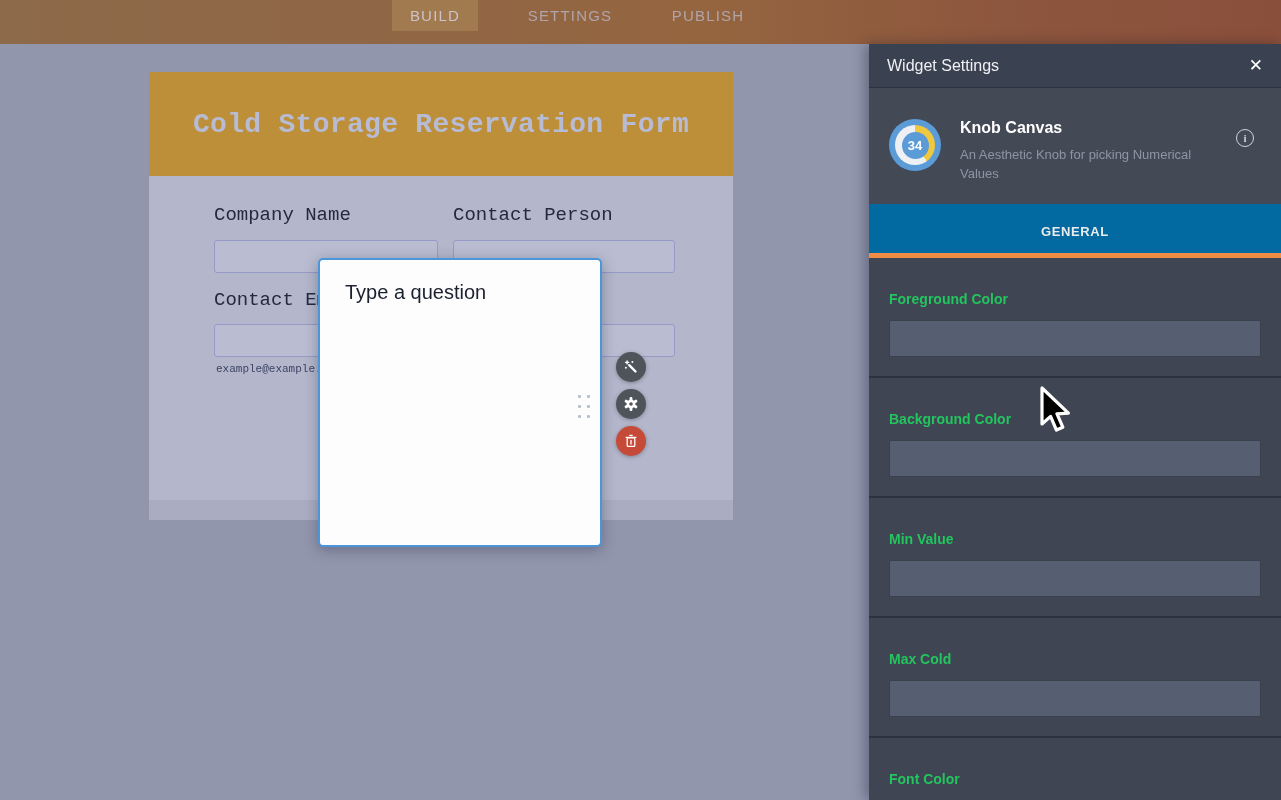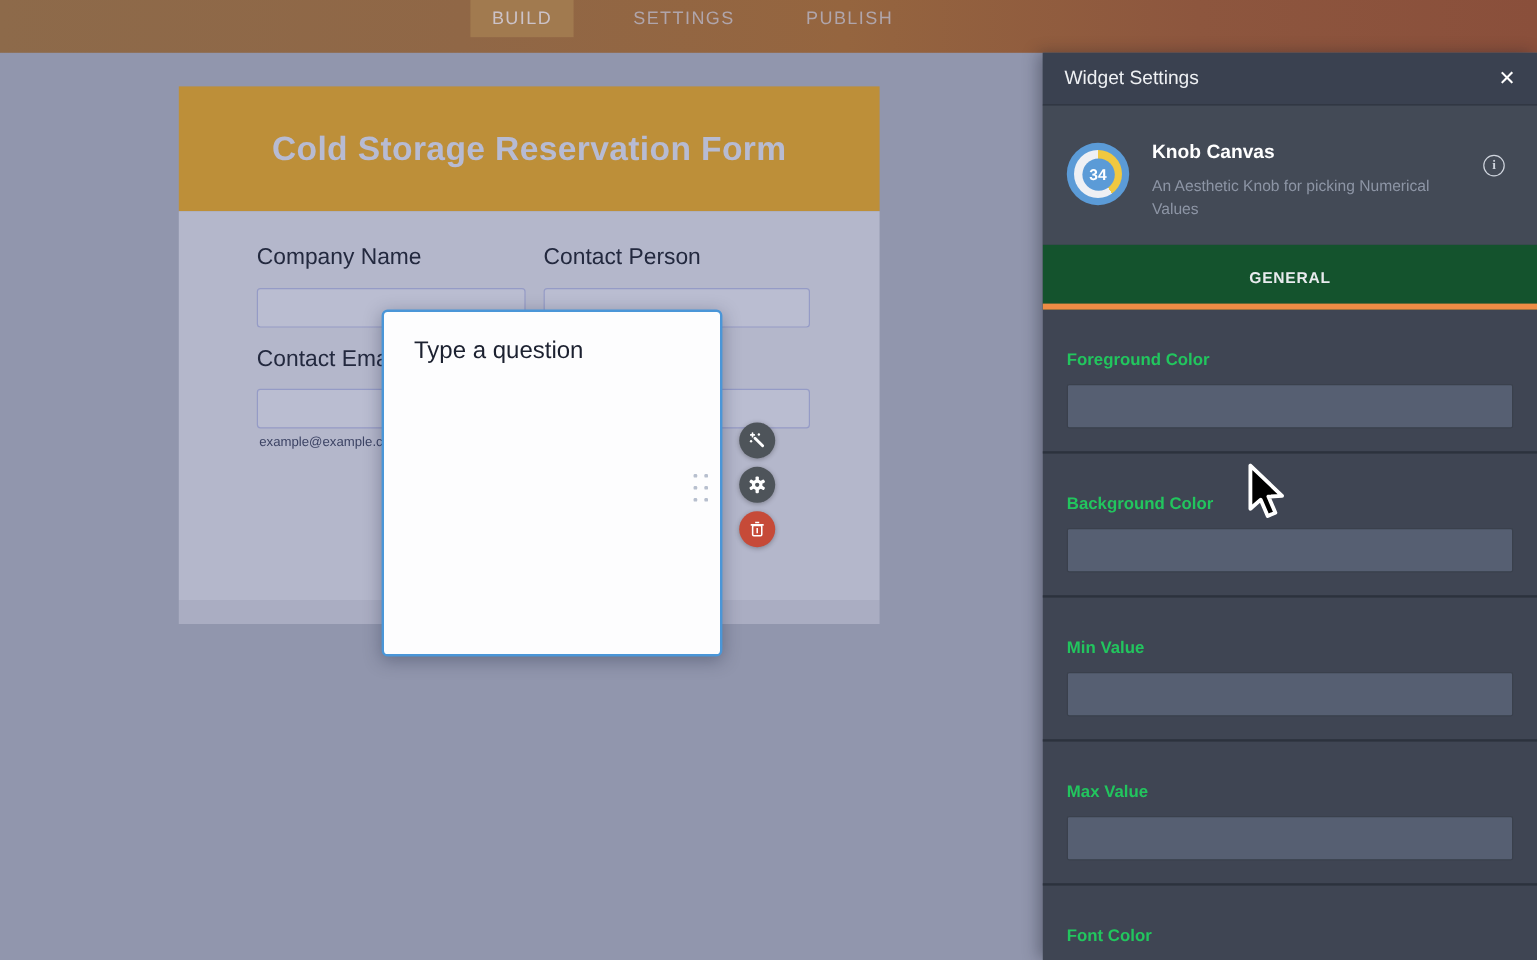--- a/index.html
+++ b/index.html
@@ -9,21 +9,21 @@
   
   .topbar { position:absolute; left:0; top:0; width:1281px; height:44px; z-index:9;
     background:linear-gradient(90deg,#8d6a4a 0%,#906746 30%,#95653f 55%,#8d563e 78%,#8a4f3b 100%); }
   .topbar .tab { position:absolute; top:0; height:31px; display:flex; align-items:center; justify-content:center;
     font-size:15px; letter-spacing:1.2px; font-weight:400; cursor:pointer; }
   .tab-build { left:392px; width:86px; background:#a17a4f; color:#ccc3c9; }
   .tab-settings { left:510px; width:120px; color:#b0a5ab; }
   .tab-publish { left:648px; width:120px; color:#b0a5ab; }
 
   
-  .form-wrap { position:absolute; left:149px; top:72px; width:584px; z-index:1; }
+  .form-wrap { position:absolute; left:149px; top:72px; width:584px; z-index:1;font-family:Liberation Mono, monospace; }
   .form-header { height:104px; background:#bd8f39; display:flex; align-items:center; justify-content:center; }
   .form-title { font-size:28px; font-weight:700; color:#b7bbd3; letter-spacing:.3px; }
   .form-body { position:relative; height:344px; background:#b4b7cb; }
   .form-body::after { content:""; position:absolute; left:0; right:0; bottom:0; height:20px; background:rgba(40,45,80,0.07); }
   .f-label { position:absolute; font-size:19px; font-weight:500; color:#23293f; }
   .f-input { position:absolute; height:33px; background:#babdd1; border:1px solid #959bc6; border-radius:3px; }
   .f-hint { position:absolute; font-size:11px; color:#3c4364; }
 
   
   .widget-card { position:absolute; left:318px; top:258px; width:284px; height:289px; z-index:5;
@@ -58,21 +58,21 @@
   .wbadge-ring { width:40px; height:40px; border-radius:50%;
     background:conic-gradient(#f0c840 0% 40%, #eef0f4 40% 100%);
     display:flex; align-items:center; justify-content:center; }
   .wbadge-core { width:27px; height:27px; border-radius:50%; background:#5b9bd7;
     display:flex; align-items:center; justify-content:center; color:#fff; font-size:13px; font-weight:700; }
   .winfo-name { position:absolute; left:91px; top:31px; color:#fff; font-size:16px; font-weight:600; }
   .winfo-desc { position:absolute; left:91px; top:57px; width:262px; color:#8d95a5; font-size:13px; line-height:19px; }
   .winfo-i { position:absolute; right:27px; top:41px; width:18px; height:18px; border:1.5px solid #cfd4dd;
     border-radius:50%; color:#cfd4dd; font-size:11px; font-weight:700; display:flex; align-items:center;
     justify-content:center; cursor:pointer; font-family:"Liberation Serif",serif; }
-  .panel-tabs { position:relative; height:54px; background:#14532d; display:flex;flex-direction:column; }
+  .panel-tabs { position:relative; height:54px; background:#0369a1; display:flex;flex-direction:column; }
   .ptab { flex:1; display:flex; align-items:center; justify-content:center; color:#e9ebee;
     font-size:13px; font-weight:700; letter-spacing:.6px; cursor:pointer; position:relative; }
   .ptab.active::after { content:""; position:absolute; left:0; right:0; bottom:0; height:5px; background:#ee8c45; }
   .panel-section { height:120px; padding:33px 20px 0; border-bottom:2px solid #2c323d; }
   .p-label { display:block; color:#22c55e; font-size:14px; font-weight:700; margin-bottom:13px; }
   .p-input { width:372px; height:37px; background:#565f72; border:1px solid #3a404c; border-radius:2px; outline:none;
     color:#fff; font-size:14px; padding:0 10px; }
 
   
   .cursor { position:absolute; left:1036px; top:386px; z-index:20; pointer-events:none; }
@@ -174,21 +174,21 @@
   </div>
   <div class="panel-section">
     <span class="p-label">Background Color</span>
     <input class="p-input" value="" style="">
   </div>
   <div class="panel-section">
     <span class="p-label">Min Value</span>
     <input class="p-input" value="" style="">
   </div>
   <div class="panel-section">
-    <span class="p-label">Max Value</span>
+    <span class="p-label">Max Cold</span>
     <input class="p-input" value="" style="">
   </div>
   <div class="panel-section">
     <span class="p-label">Font Color</span>
 
   </div>
 </div>
 
 <svg class="cursor" width="40" height="48" viewBox="0 0 20 24">
   <path d="M3 1 L3 19 L7.3 15.2 L10.2 22 L13.4 20.6 L10.5 13.9 L16.2 13.6 Z" fill="#000" stroke="#fff" stroke-width="1.6" stroke-linejoin="round"></path>

